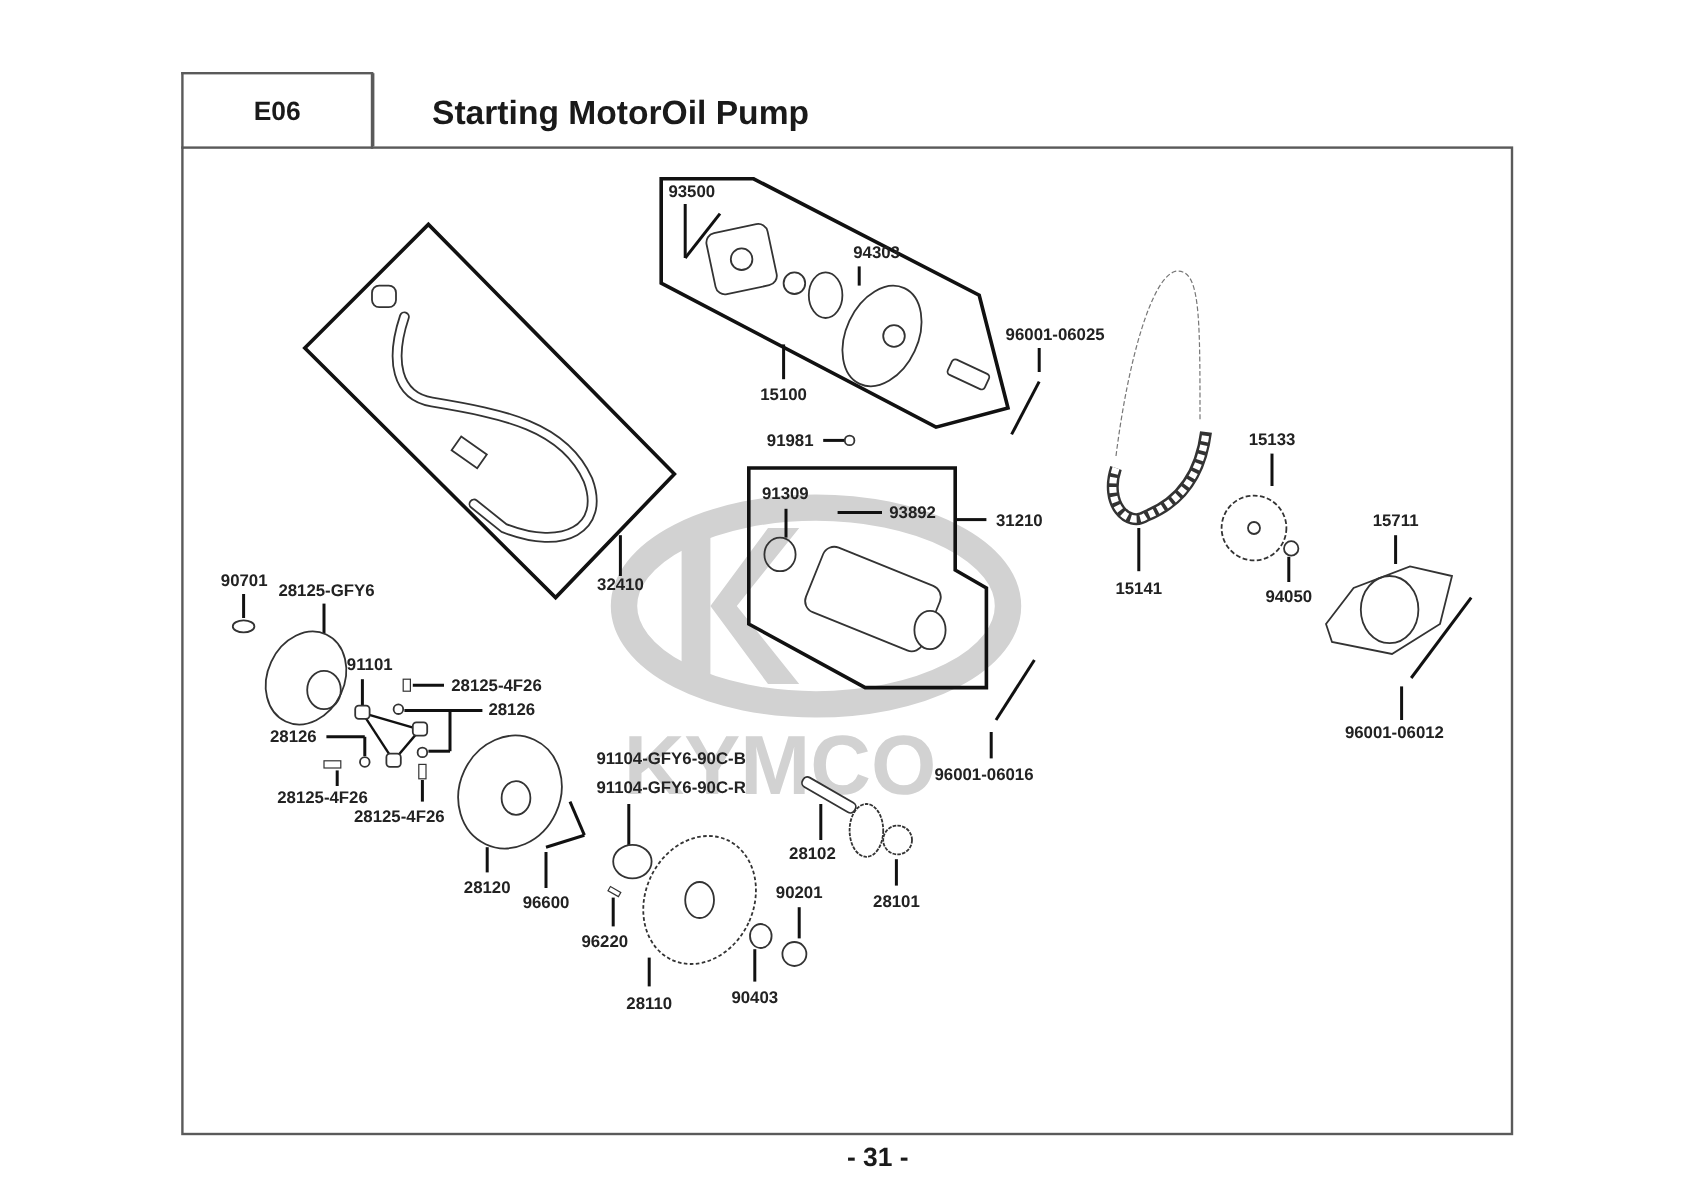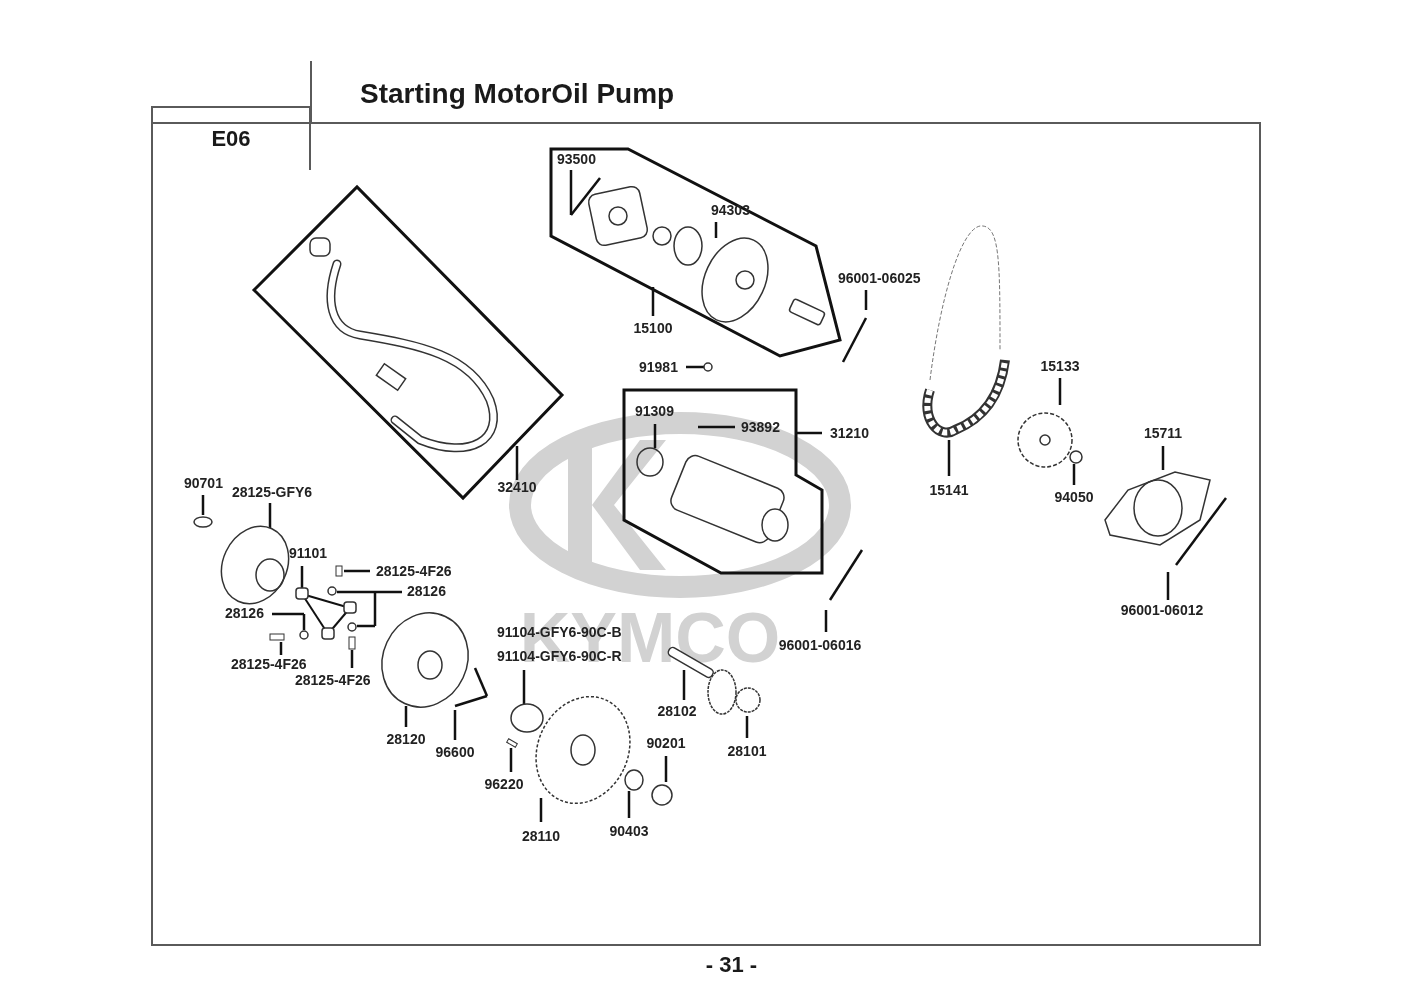--- a/index.html
+++ b/index.html
@@ -3,21 +3,21 @@
 <meta charset="utf-8">
 <style>
   html, body { margin:0; padding:0; background:#ffffff; }
   body { width:1415px; height:1000px; position:relative; overflow:hidden;
          font-family:"Liberation Sans", sans-serif; color:#1a1a1a; }
   .frame { position:absolute; left:151px; top:122px; width:1110px; height:824px;
            border:2px solid #5a5a5a; box-sizing:border-box; }
   .code-box { position:absolute; left:151px; top:60px; width:160px; height:64px;
               border:2px solid #5a5a5a; border-bottom:none; box-sizing:border-box;
               display:flex; align-items:center; justify-content:center;
-              font-weight:bold; font-size:22px;margin-top:46px; }
+              font-weight:bold; font-size:22px; }
   .title { position:absolute; left:360px; top:78px; font-weight:bold; font-size:28px; }
   .page-num { position:absolute; left:0; width:1415px; top:952px; text-align:center;
               font-weight:bold; font-size:22px;padding-left:24px; }
   svg.diagram { position:absolute; left:0; top:0; }
   .lbl { font-family:"Liberation Sans", sans-serif; font-weight:bold; font-size:14px; fill:#222; }
   .wm { fill:#d2d2d2; }
 </style>
 </head>
 <body>
 

